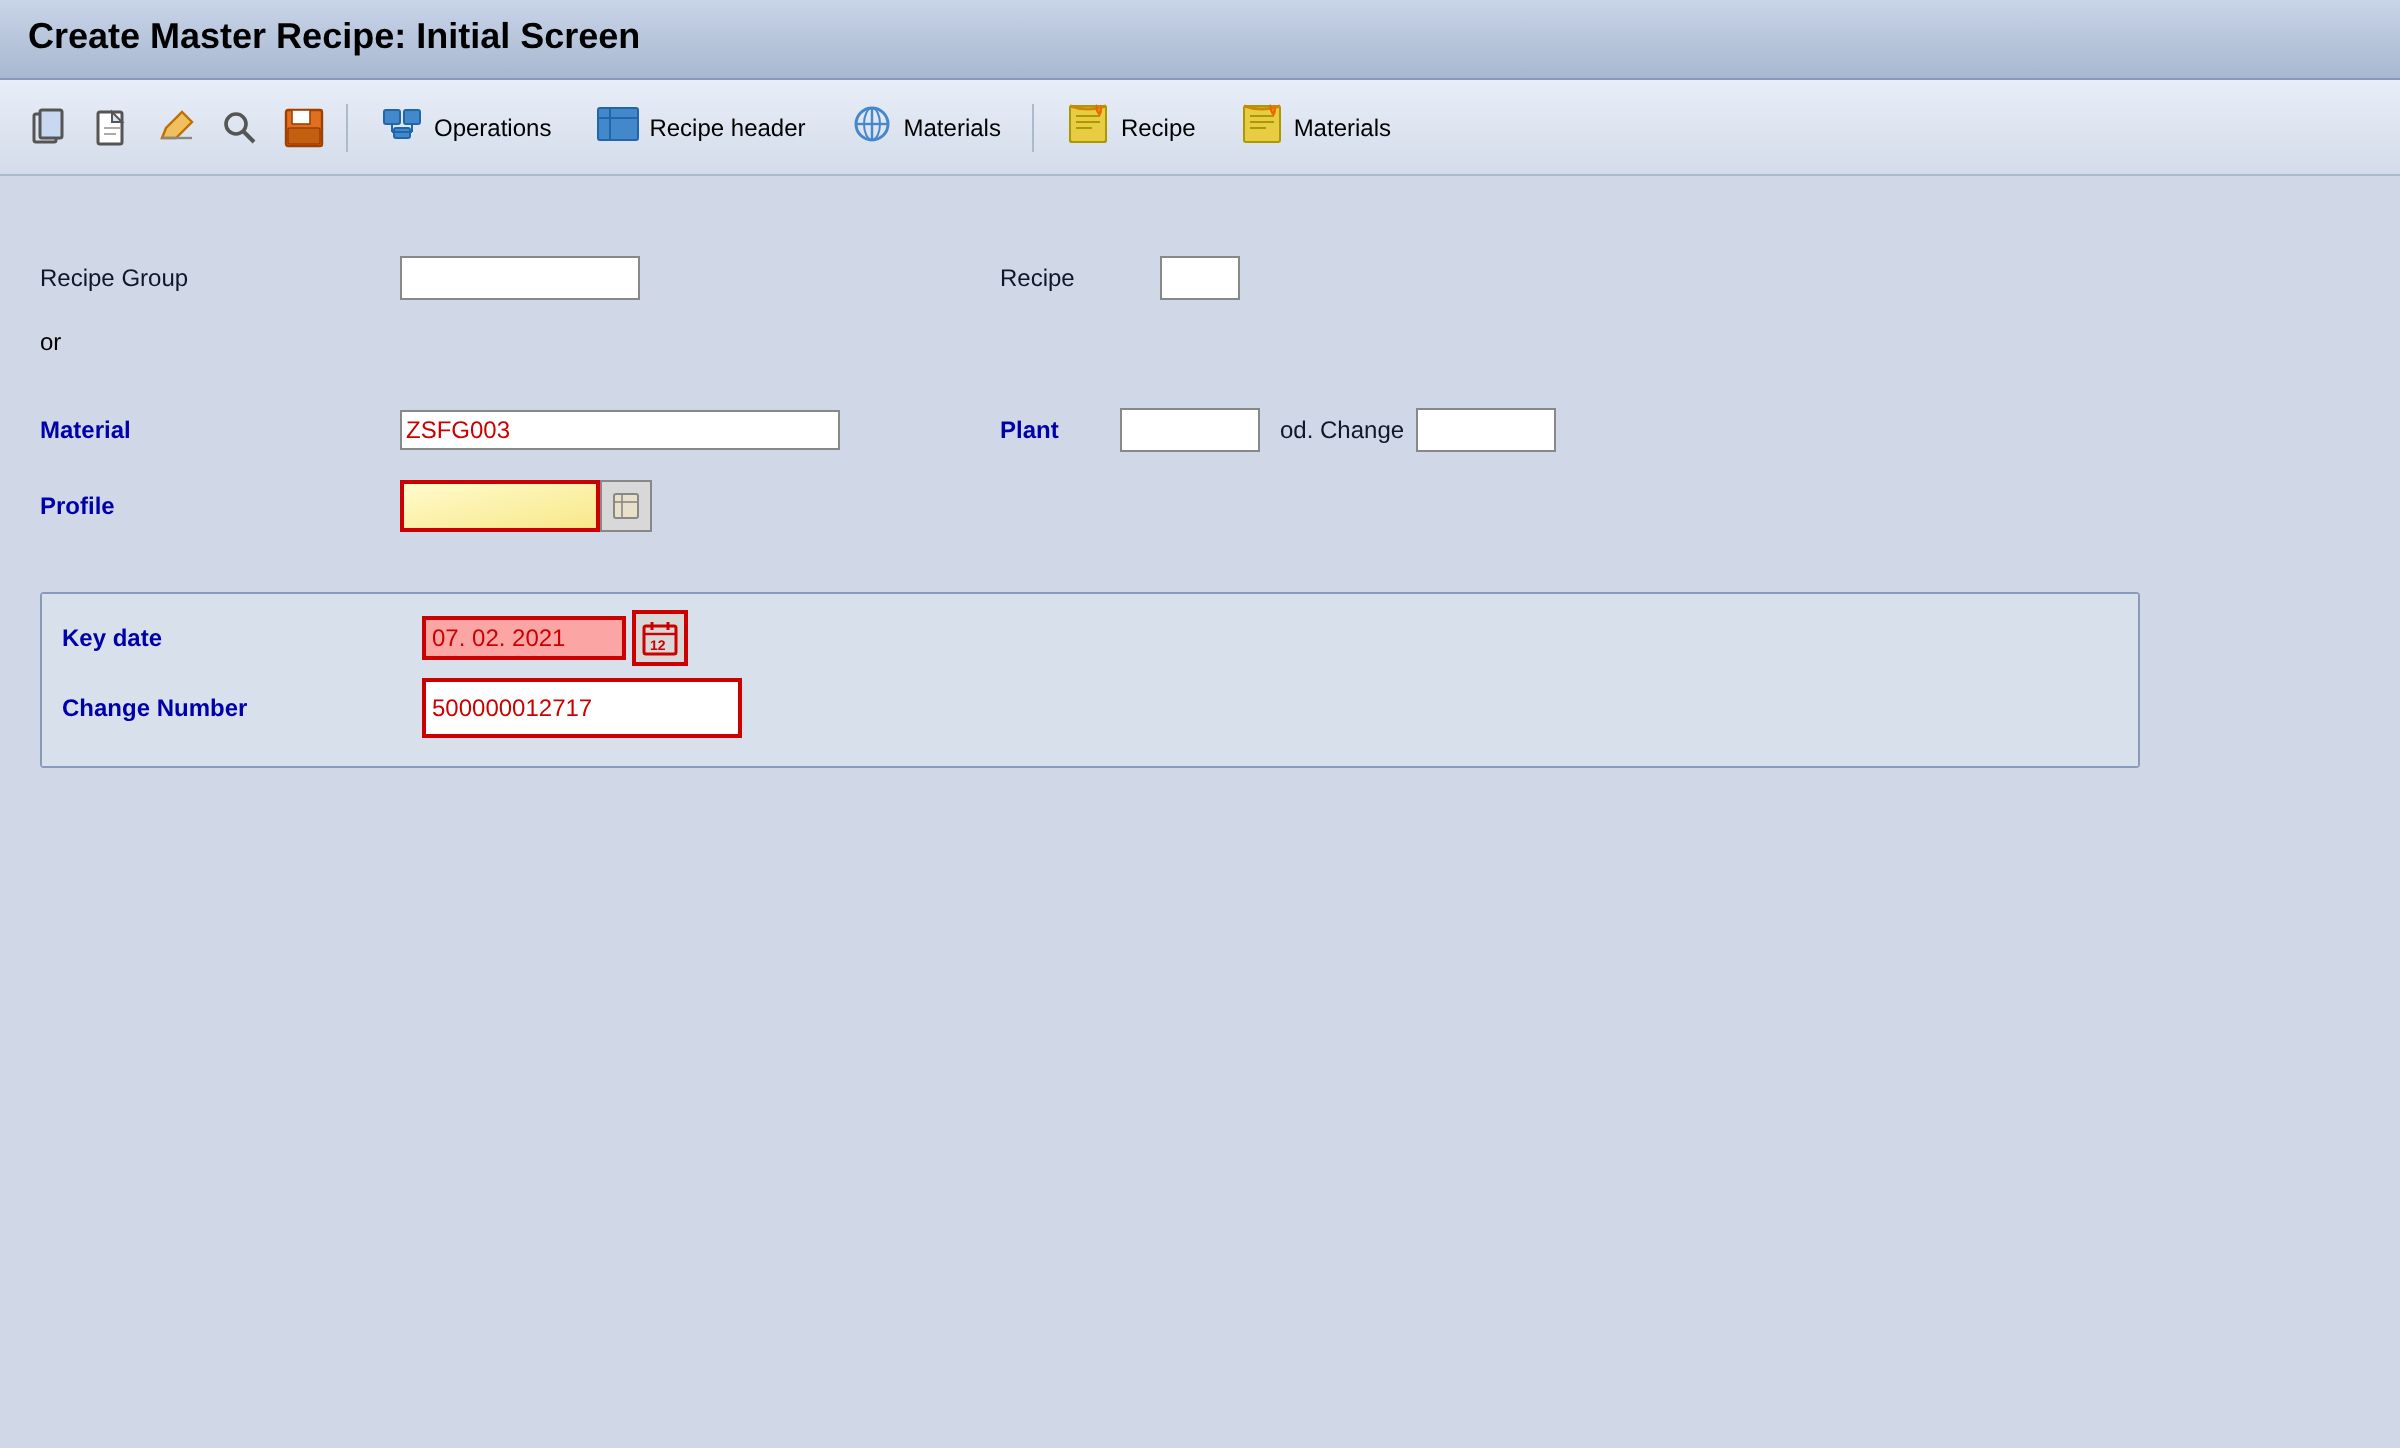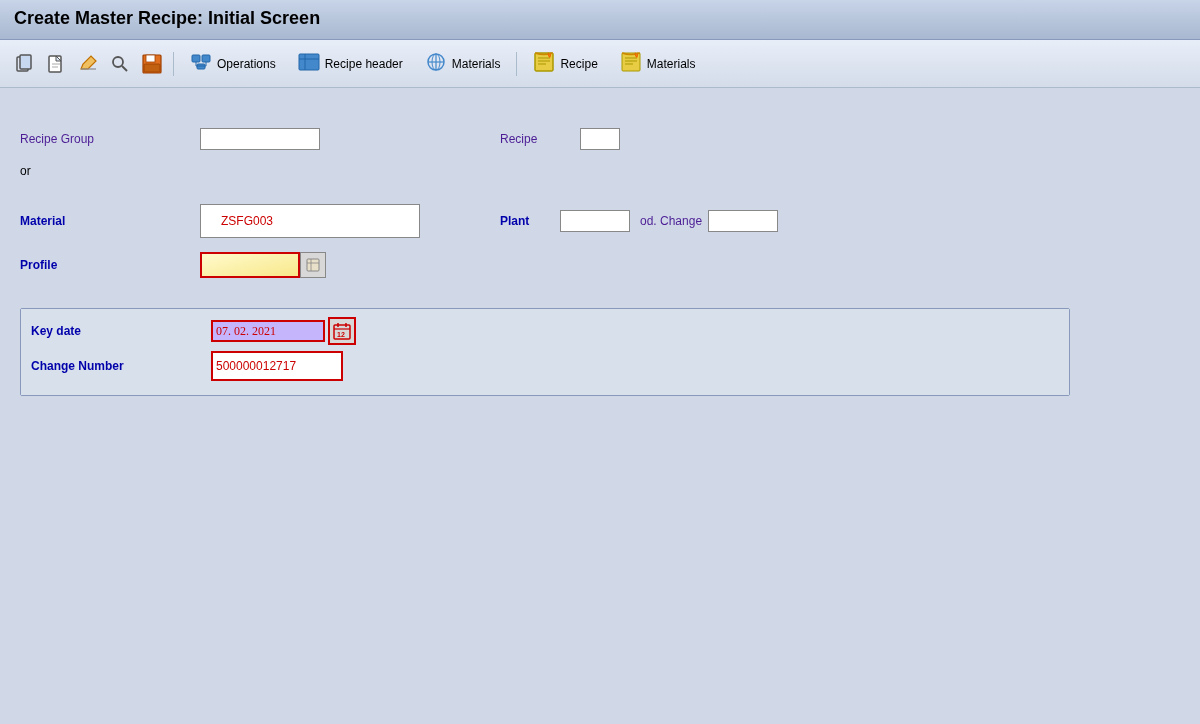--- a/index.html
+++ b/index.html
@@ -71,38 +71,38 @@
       margin-bottom: 14px;
       margin-top: 13px;
     }
     .form-label {
       color: #0000aa;
       font-weight: bold;
       font-size: 12px;
       min-width: 180px;
     }
     .form-label-black {
-      color: #4c1d95;
+      color: #0f172a;
       font-size: 12px;
       min-width: 180px;
     }
     .form-input {
       border: 1px solid #888;
       background: #fff;
       height: 22px;
       font-size: 12px;
       padding: 1px 3px;
       font-family: Arial, sans-serif;
     }
     .form-input-filled {
       border: 1px solid #888;
       background: #fff;
-      height: 34px;
-      font-size: 12px;
-      padding: 1px 20px;
+      height: 20px;
+      font-size: 12px;
+      padding: 1px 2px;
       color: #cc0000;
       font-family: Arial, sans-serif;
     }
     .profile-input-wrapper {
       display: flex;
       align-items: center;
       position: relative;
     }
     .profile-input {
       width: 100px;
@@ -152,44 +152,44 @@
       margin-bottom: 6px;
     }
     .validity-label {
       color: #0000aa;
       font-weight: bold;
       font-size: 12px;
       min-width: 180px;
     }
     .date-input-red {
       border: 2px solid #cc0000;
-      background: #c4b5fd;
+      background: #fca5a5;
       height: 22px;
-      width: 114px;
+      width: 102px;
       font-size: 12px;
       padding: 1px 3px;
       color: #cc0000;
-      font-family: Liberation Serif, serif;
+      font-family: Liberation Sans, sans-serif;
     }
     .calendar-btn {
       width: 28px;
       height: 28px;
       border: 2px solid #cc0000;
       background: #d8d8d8;
       cursor: pointer;
       display: flex;
       align-items: center;
       justify-content: center;
       margin-left: 3px;
     }
     .change-input-red {
       border: 2px solid #cc0000;
       background: #fff;
       height: 22px;
-      width: 132px;
+      width: 160px;
       font-size: 12px;
       padding: 13px 3px;
       color: #cc0000;
       font-family: Arial, sans-serif;
     }
   </style>
 </head>
 <body>
 
 <div class="title-bar">

